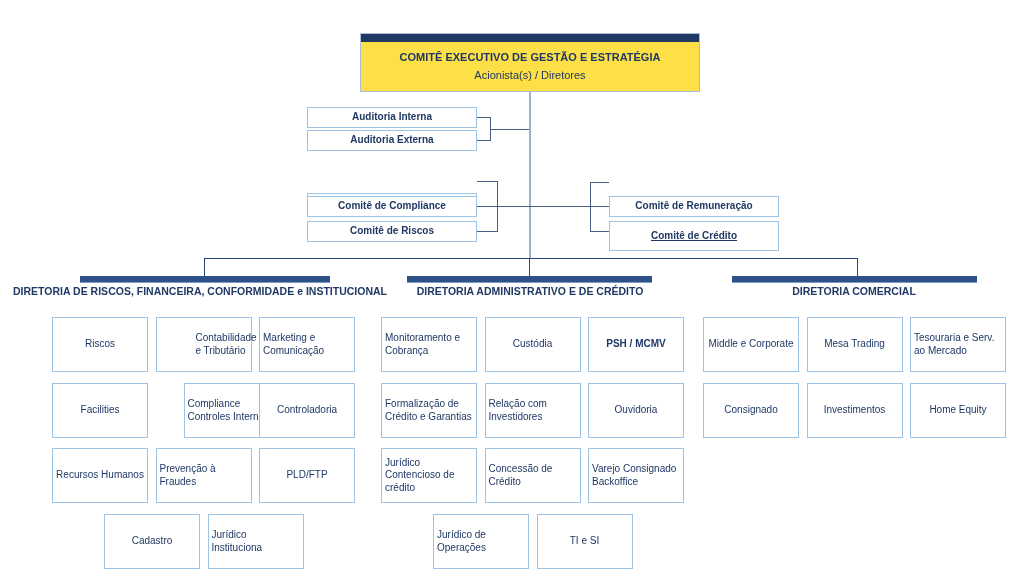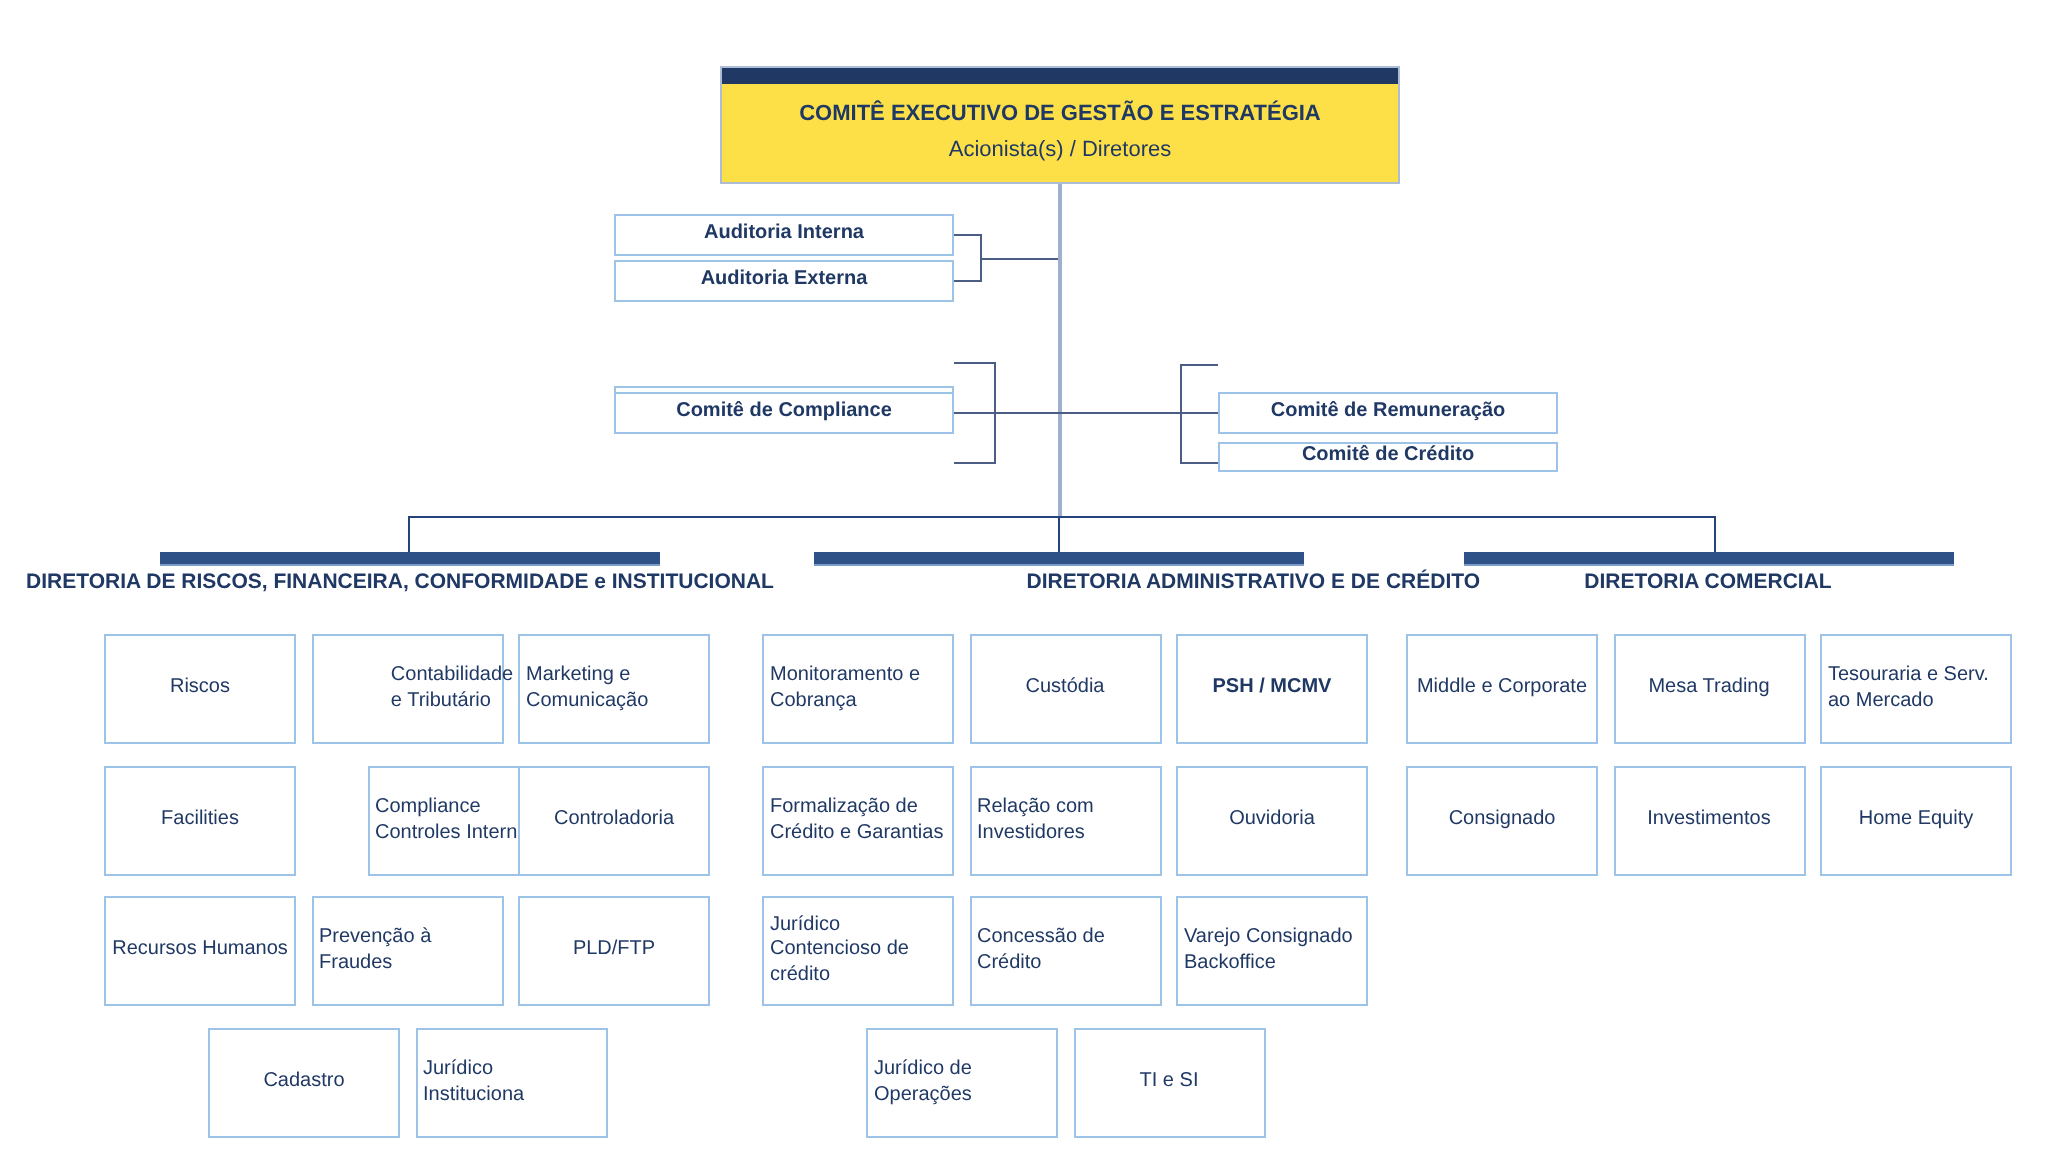--- a/index.html
+++ b/index.html
@@ -38,21 +38,21 @@
     <div id="root-strip"></div>
     <div id="root-title">COMITÊ EXECUTIVO DE GESTÃO E ESTRATÉGIA</div>
     <div id="root-subtitle">Acionista(s) / Diretores</div>
   </div>
 
   <div class="bar" style="left:80px;width:250px;"></div>
   <div class="bar" style="left:407px;width:245px;"></div>
   <div class="bar" style="left:732px;width:245px;"></div>
 
   <div class="dir-title" style="left:-10px;width:420px;">DIRETORIA DE RISCOS, FINANCEIRA, CONFORMIDADE e INSTITUCIONAL</div>
-  <div class="dir-title" style="left:320px;width:420px;text-align:right;">DIRETORIA ADMINISTRATIVO E DE CRÉDITO</div>
+  <div class="dir-title" style="left:320px;width:420px;">DIRETORIA ADMINISTRATIVO E DE CRÉDITO</div>
   <div class="dir-title" style="left:644px;width:420px;">DIRETORIA COMERCIAL</div>
 
 <div class="line" style="left: 529px; top: 92px; width: 1.5px; height: 166px; background: rgb(159, 175, 206);"></div>
     <div class="line" style="left: 477px; top: 117px; width: 14px; height: 1.2px; background: rgb(74, 94, 133);"></div>
     <div class="line" style="left: 477px; top: 140px; width: 14px; height: 1.2px; background: rgb(74, 94, 133);"></div>
     <div class="line" style="left: 490px; top: 117px; width: 1.2px; height: 24px; background: rgb(74, 94, 133);"></div>
     <div class="line" style="left: 490px; top: 128.5px; width: 39px; height: 1.2px; background: rgb(74, 94, 133);"></div>
     <div class="line" style="left: 477px; top: 181px; width: 21px; height: 1.2px; background: rgb(74, 94, 133);"></div>
     <div class="line" style="left: 477px; top: 206px; width: 21px; height: 1.2px; background: rgb(74, 94, 133);"></div>
     <div class="line" style="left: 477px; top: 231px; width: 21px; height: 1.2px; background: rgb(74, 94, 133);"></div>
@@ -63,22 +63,23 @@
     <div class="line" style="left: 590px; top: 206px; width: 19px; height: 1.2px; background: rgb(74, 94, 133);"></div>
     <div class="line" style="left: 590px; top: 231px; width: 19px; height: 1.2px; background: rgb(74, 94, 133);"></div>
     <div class="line" style="left: 204px; top: 258px; width: 654px; height: 1.4px; background: rgb(36, 67, 124);"></div>
     <div class="line" style="left: 204px; top: 258px; width: 1.4px; height: 18px; background: rgb(36, 67, 124);"></div>
     <div class="line" style="left: 529px; top: 258px; width: 1.4px; height: 18px; background: rgb(36, 67, 124);"></div>
     <div class="line" style="left: 857px; top: 258px; width: 1.4px; height: 18px; background: rgb(36, 67, 124);"></div>
     <div class="box smallbox" style="left: 307px; top: 107px; width: 170px; height: 21px;">Auditoria Interna</div>
     <div class="box smallbox" style="left: 307px; top: 130px; width: 170px; height: 21px;">Auditoria Externa</div>
     <div class="box smallbox" style="left: 307px; top: 164px; width: 170px; height: 18px; margin-top: 29px;">Comitê de Caixa</div>
     <div class="box smallbox" style="left: 307px; top: 196px; width: 170px; height: 21px;">Comitê de Compliance</div>
+    <div class="box smallbox" style="left: 307px; top: 221px; width: 170px; height: 21px;">Comitê de Riscos</div>
     <div class="box smallbox" style="left: 609px; top: 196px; width: 170px; height: 21px;">Comitê de Remuneração</div>
-    <div class="box smallbox" style="left: 609px; top: 221px; width: 170px; height: 15px;">Comitê de Crédito</div>
+    <div class="box smallbox" style="left: 609px; top: 221px; width: 170px; height: 30px; text-decoration: underline;">Comitê de Crédito</div>
     <div class="box gridbox" style="left: 52px; top: 317px;">Riscos</div>
     <div class="box gridbox" style="left: 155.5px; top: 317px; padding-left: 48px;">Contabilidade e Tributário</div>
     <div class="box gridbox" style="left: 259px; top: 317px;">Marketing e Comunicação</div>
     <div class="box gridbox" style="left: 52px; top: 383px;">Facilities</div>
     <div class="box gridbox" style="left: 155.5px; top: 383px; margin-left: 28px;">Compliance Controles Internos</div>
     <div class="box gridbox" style="left: 259px; top: 383px;">Controladoria</div>
     <div class="box gridbox" style="left: 52px; top: 448px;">Recursos Humanos</div>
     <div class="box gridbox" style="left: 155.5px; top: 448px;">Prevenção à Fraudes</div>
     <div class="box gridbox" style="left: 259px; top: 448px;">PLD/FTP</div>
     <div class="box gridbox" style="left: 104px; top: 514px;">Cadastro</div>

